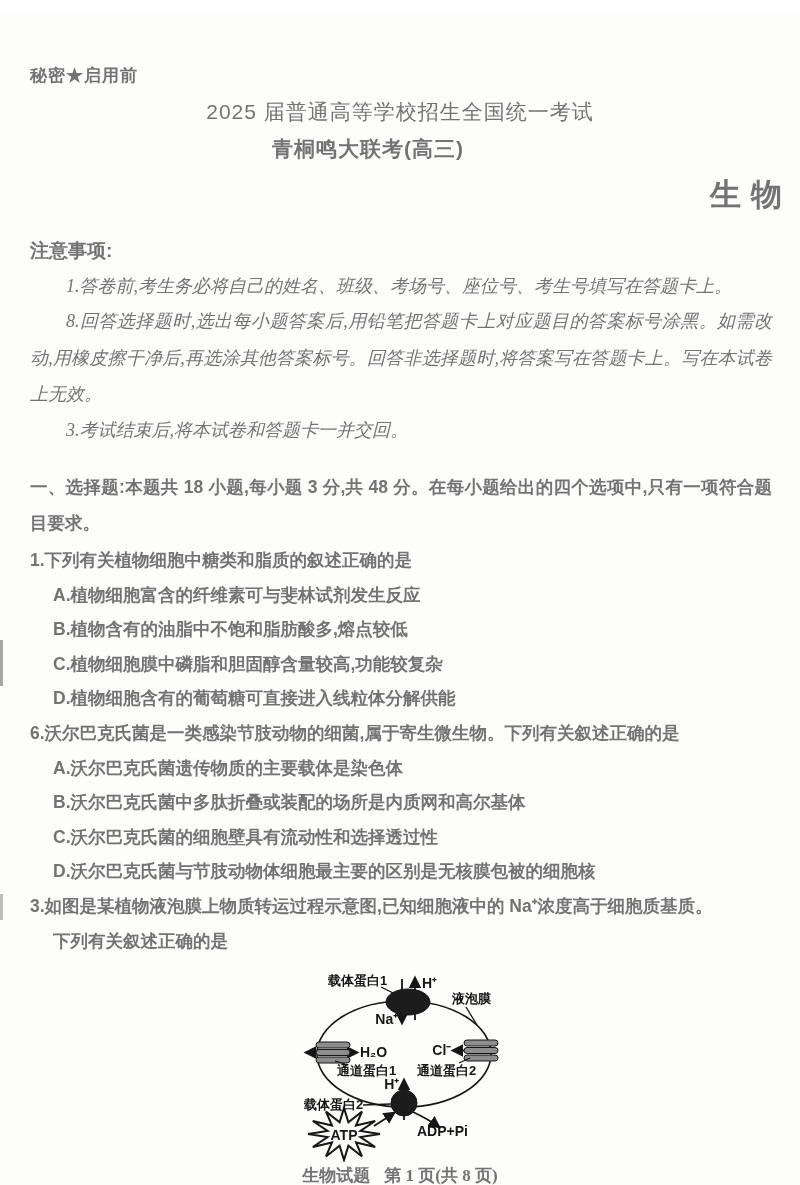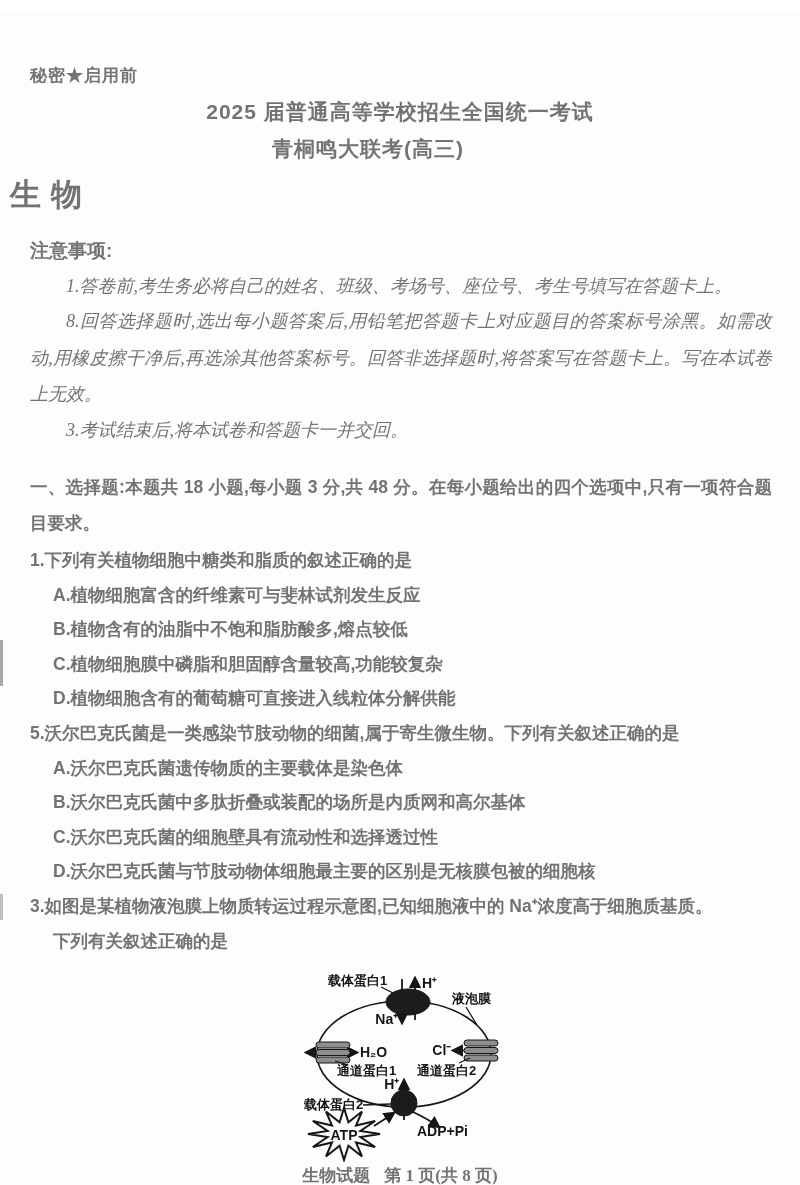--- a/index.html
+++ b/index.html
@@ -4,23 +4,23 @@
 <style>
   html,body{margin:0;padding:0;background:#ffffff;}
   *{box-sizing:border-box;}
   .page{
     position:relative;width:800px;height:1185px;margin:12px auto;
     background:#fdfdfc;color:#737373;overflow:hidden;
     font-family:"Liberation Sans",sans-serif;
   }
   .abs{position:absolute;}
   .classified{top:52px;left:30px;font-size:17px;font-weight:bold;letter-spacing:1px;}
-  .title1{top:86px;left:0;width:800px;text-align:center;font-size:21px;font-weight:bold;letter-spacing:1px;}
+  .title1{top:86px;left:0;width:800px;text-align:center;font-size:21px;font-weight:normal;letter-spacing:1px;}
   .title2{top:123px;left:0;width:736px;text-align:center;font-size:21px;font-weight:bold;letter-spacing:1px;}
-  .subject{top:162px;left:0;width:792px;text-align:left;font-size:31px;font-weight:bold;letter-spacing:10px;text-indent:10px;}
+  .subject{top:162px;left:0;width:792px;text-align:right;font-size:31px;font-weight:bold;letter-spacing:10px;text-indent:10px;}
   .notice-heading{top:226px;left:30px;font-size:19px;font-weight:bold;}
   .notice-item{
     left:30px;width:742px;font-family:"Liberation Serif",serif;font-style:italic;
     font-size:18px;line-height:36.5px;text-align:justify;text-indent:2em;
   }
   .ni1{top:256px;} .ni2{top:291px;} .ni3{top:400px;}
   .section-heading{
     top:458px;left:30px;width:742px;font-size:17.5px;font-weight:bold;
     line-height:35.5px;text-align:justify;
   }
@@ -52,21 +52,21 @@
   <div class="abs notice-item ni3">3.考试结束后,将本试卷和答题卡一并交回。</div>
 
   <div class="abs section-heading">一、选择题:本题共 18 小题,每小题 3 分,共 48 分。在每小题给出的四个选项中,只有一项符合题目要求。</div>
 
   <div class="abs questions">
     <div class="qline">1.下列有关植物细胞中糖类和脂质的叙述正确的是</div>
     <div class="qline opt">A.植物细胞富含的纤维素可与斐林试剂发生反应</div>
     <div class="qline opt">B.植物含有的油脂中不饱和脂肪酸多,熔点较低</div>
     <div class="qline opt">C.植物细胞膜中磷脂和胆固醇含量较高,功能较复杂</div>
     <div class="qline opt">D.植物细胞含有的葡萄糖可直接进入线粒体分解供能</div>
-    <div class="qline">5.沃尔巴克氏菌是一类感染节肢动物的细菌,属于寄生微生物。下列有关叙述正确的是</div>
+    <div class="qline">6.沃尔巴克氏菌是一类感染节肢动物的细菌,属于寄生微生物。下列有关叙述正确的是</div>
     <div class="qline opt">A.沃尔巴克氏菌遗传物质的主要载体是染色体</div>
     <div class="qline opt">B.沃尔巴克氏菌中多肽折叠或装配的场所是内质网和高尔基体</div>
     <div class="qline opt">C.沃尔巴克氏菌的细胞壁具有流动性和选择透过性</div>
     <div class="qline opt">D.沃尔巴克氏菌与节肢动物体细胞最主要的区别是无核膜包被的细胞核</div>
     <div class="qline">3.如图是某植物液泡膜上物质转运过程示意图,已知细胞液中的 Na⁺浓度高于细胞质基质。</div>
     <div class="qline cont">下列有关叙述正确的是</div>
   </div>
 
   <svg class="abs diagram" width="800" height="200" viewBox="0 0 800 200">
     <defs>

